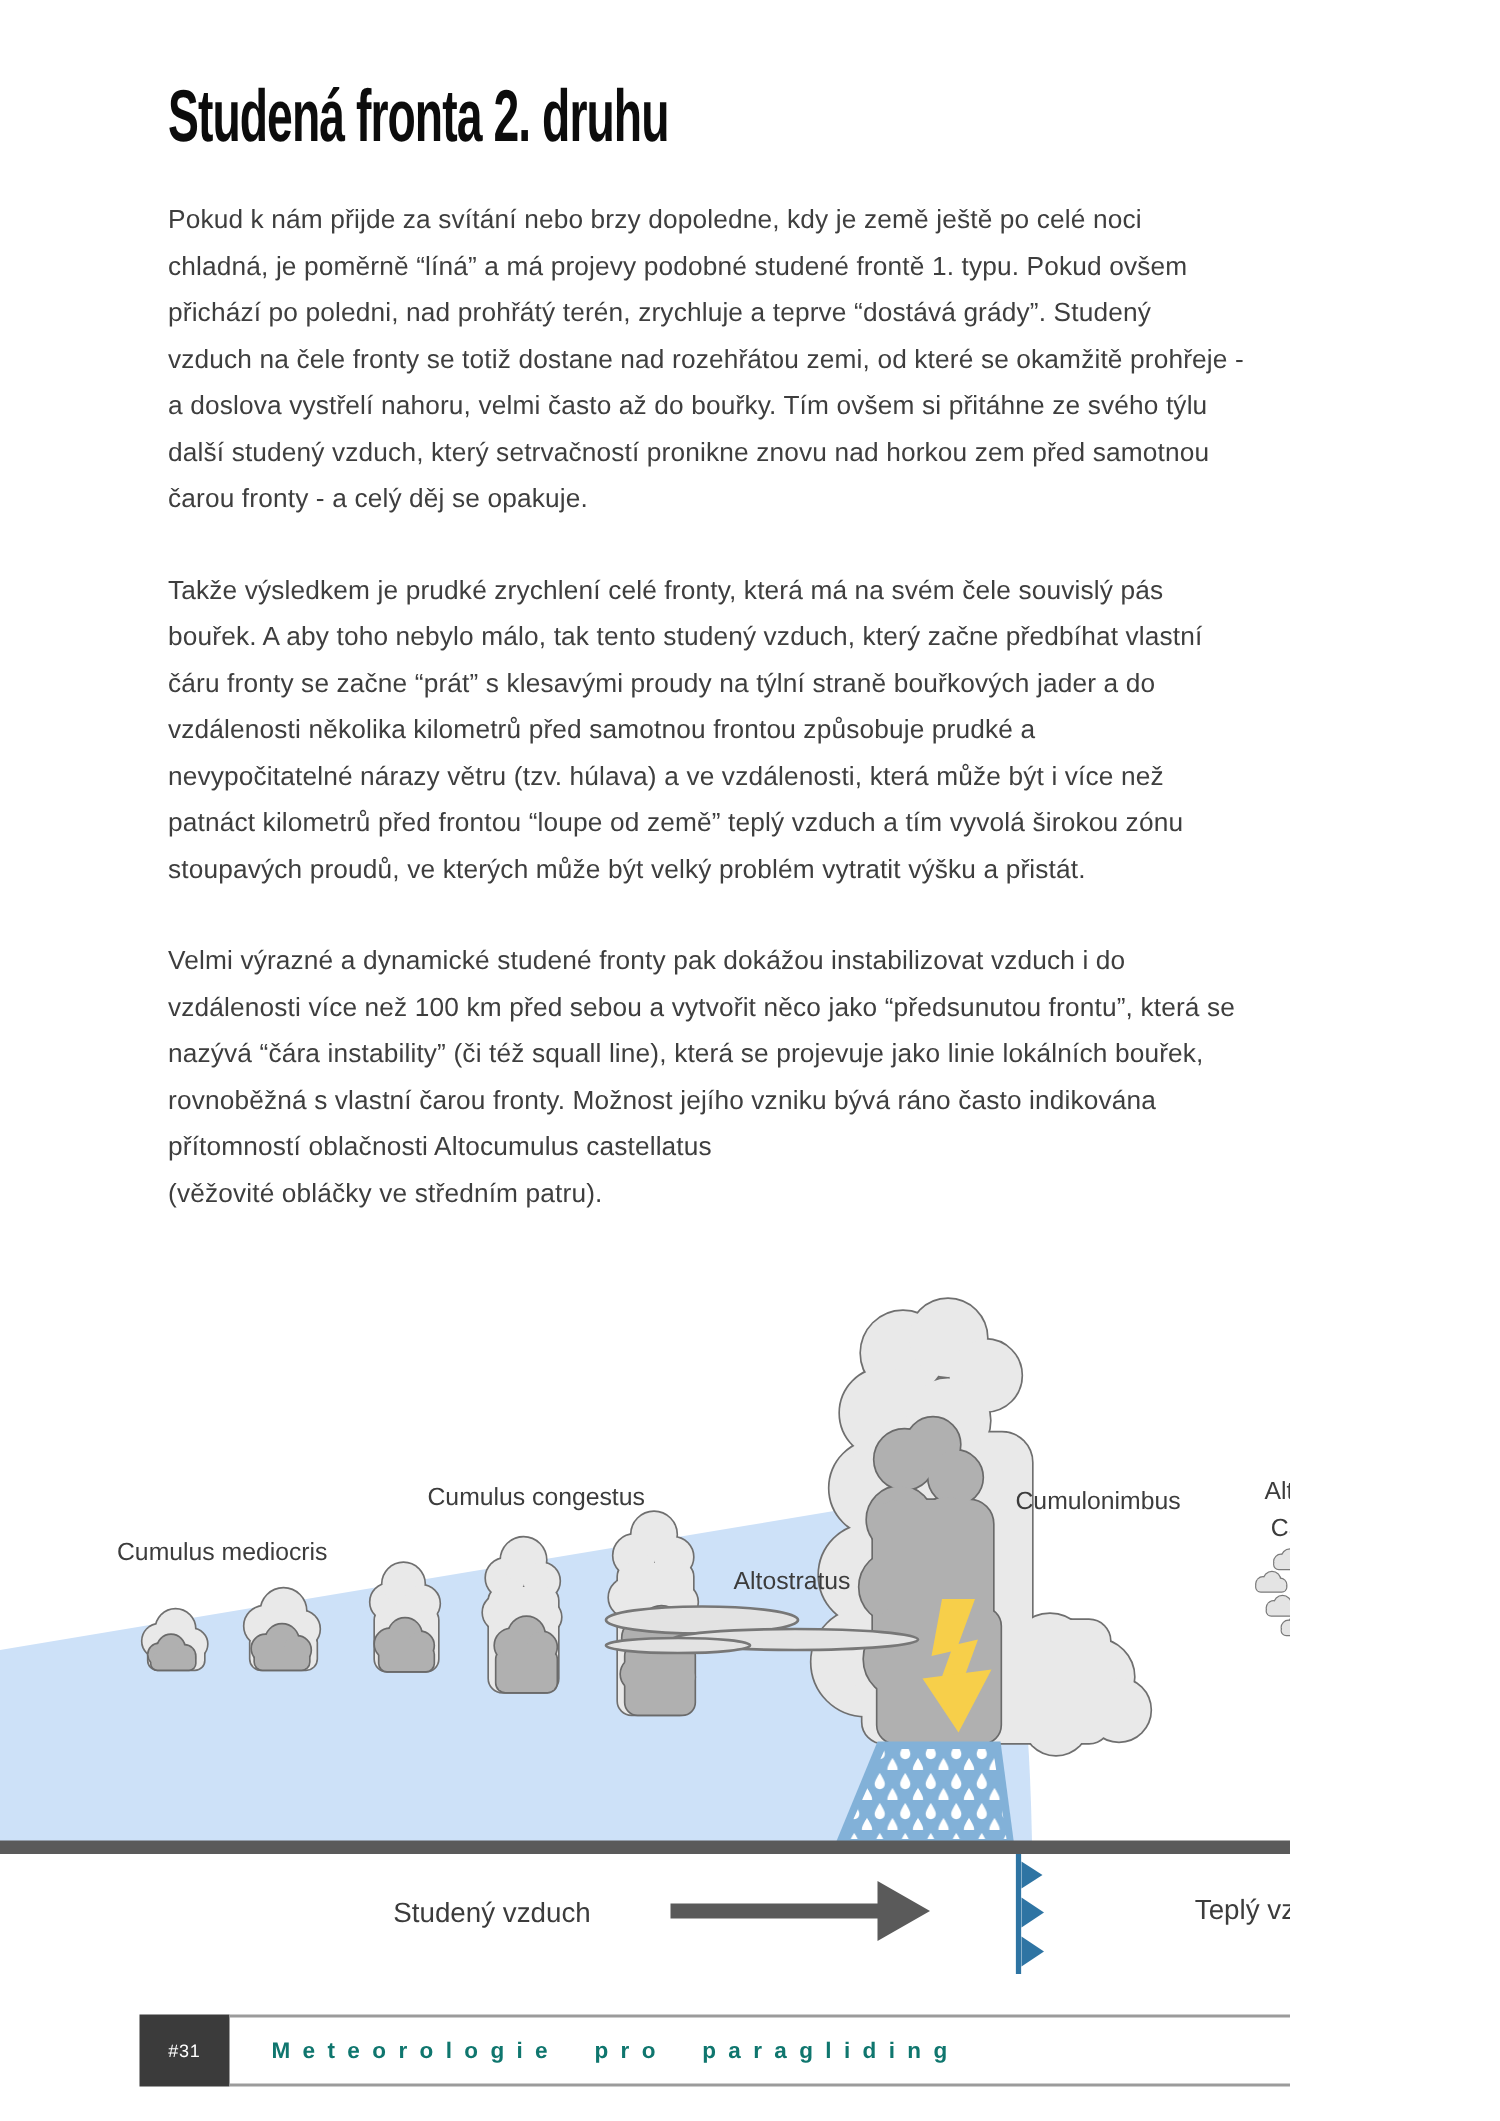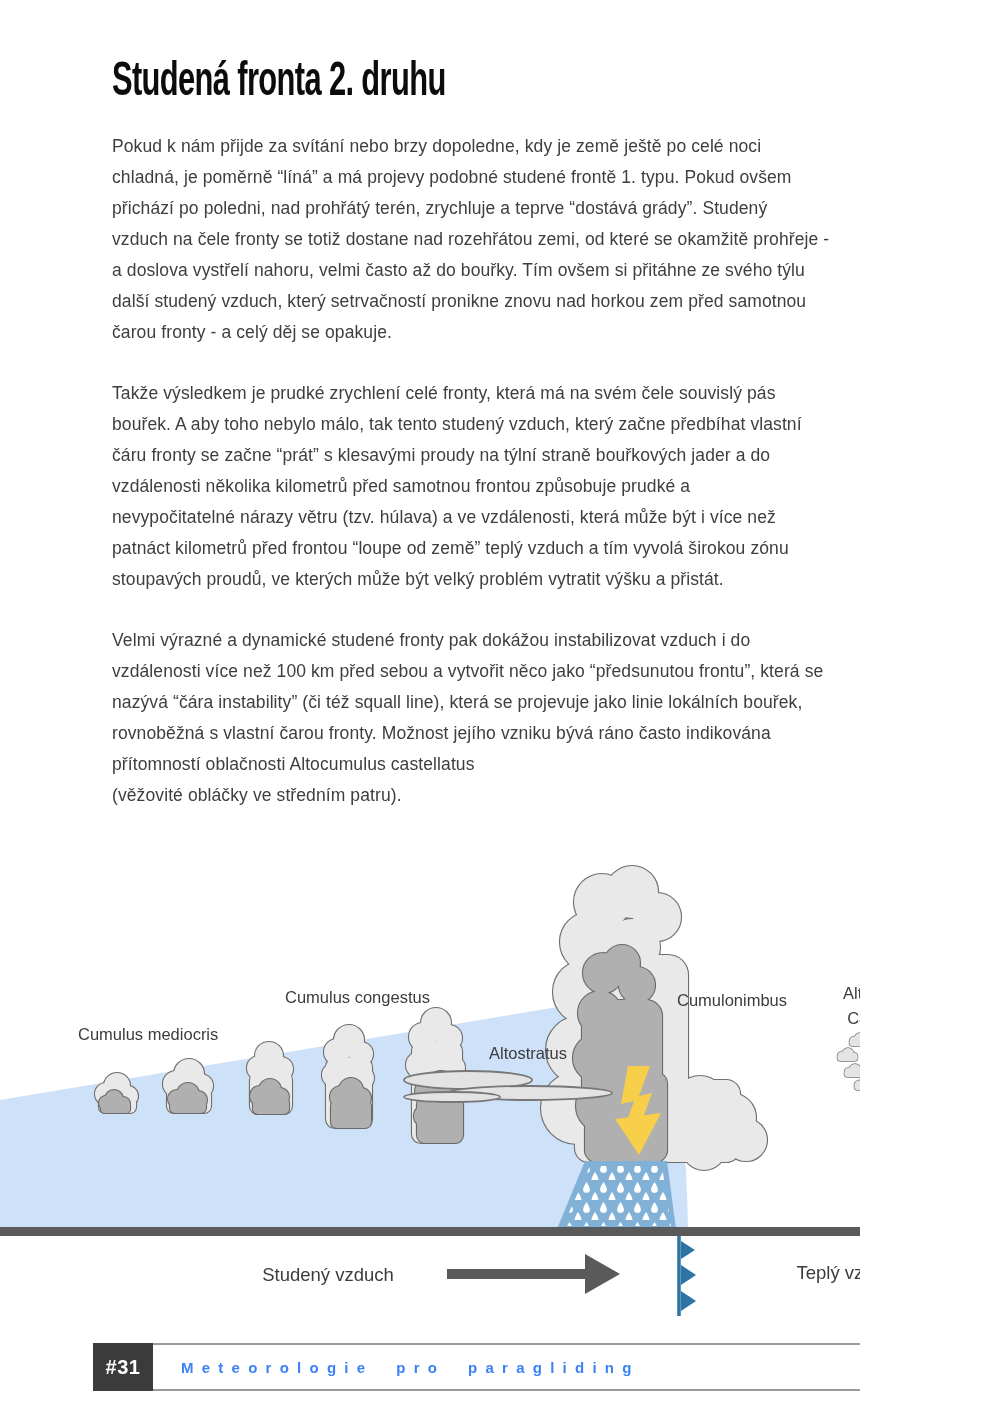--- a/index.html
+++ b/index.html
@@ -35,26 +35,26 @@
   .dlabel { font-size:16.5px; fill:#3c3c3c; }
   .alabel { font-size:18.5px; fill:#3c3c3c; }
   
   #footer {
     position:absolute; left:93px; top:1343px; width:813px; height:48px;
     display:flex; align-items:stretch;
   }
   #footer-num {
     width:60px; background:#3b3b3b; color:#ffffff;
     display:flex; align-items:center; justify-content:center;
-    font-size:20px; font-weight:bold; letter-spacing:0.5px;
+    font-size:12px; font-weight:normal; letter-spacing:0.5px;
   }
   #footer-band {
     flex:1; border-top:2px solid #9b9b9b; border-bottom:2px solid #9b9b9b;
     display:flex; align-items:center; padding-left:28px;
-    font-size:15px; font-weight:bold; color:#3b82f6;
+    font-size:15px; font-weight:bold; color:#0f766e;
     letter-spacing:0.55em; word-spacing:0.7em; white-space:nowrap; overflow:hidden;
   }
 </style>
 </head>
 <body>
 
 <div id="page">
 
   <h1 id="title">Studená fronta 2. druhu</h1>
 

